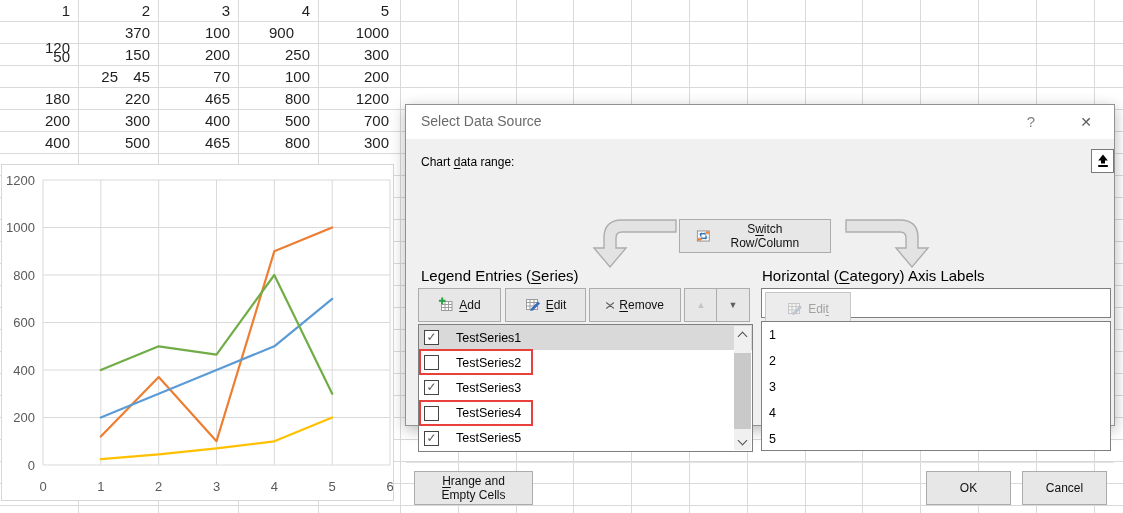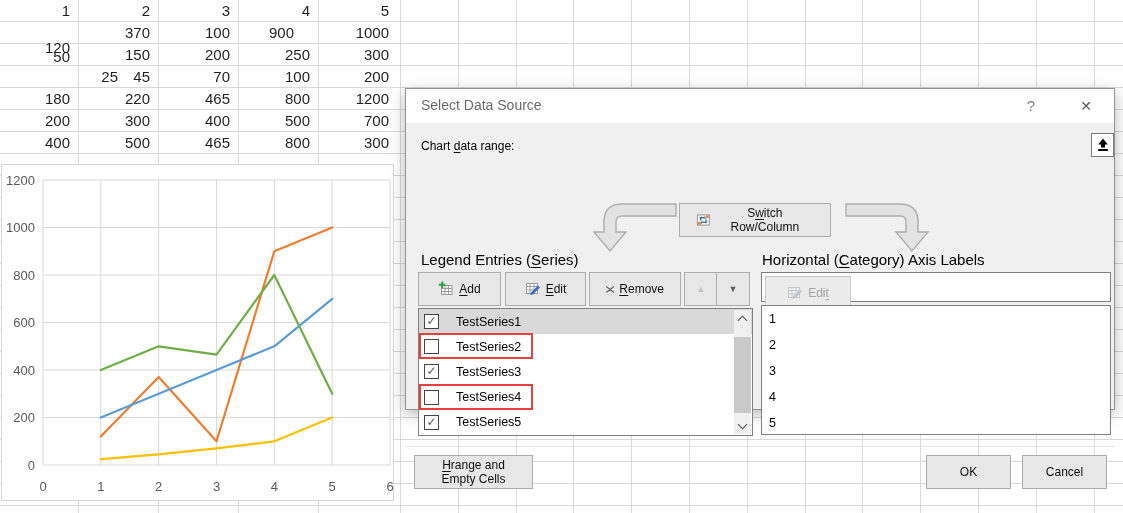--- a/index.html
+++ b/index.html
@@ -14,21 +14,21 @@
     background:repeating-linear-gradient(90deg,#d9d9d9 0 1px,transparent 1px 57.8px);}
   #cells{position:absolute;left:0;top:0;}
   .cell{position:absolute;height:22px;line-height:21px;text-align:right;padding-right:8px;
         box-sizing:border-box;font-size:15px;color:#1f1f1f;}
   
   #chartbox{position:absolute;left:1px;top:164px;width:393px;height:337px;background:#fff;
             border:1px solid #d7d7d7;box-sizing:border-box;}
   #chart-svg{position:absolute;left:0;top:0;}
   #chart-svg text{font-family:"Liberation Sans",sans-serif;}
   
-  #dialog{position:absolute;left:405px;top:88px;width:710px;height:322px;background:#f0f0f0;
+  #dialog{position:absolute;left:405px;top:104px;width:710px;height:322px;background:#f0f0f0;
           border:1px solid #929292;box-sizing:border-box;box-shadow:0 4px 14px rgba(0,0,0,.28);
           font-size:12px;color:#000;}
   .titlebar{position:absolute;left:0;top:0;width:100%;height:34px;background:#fff;}
   .title{position:absolute;left:15px;top:8px;font-size:14px;color:#6a6a6a;}
   .helpbtn{position:absolute;left:610px;top:5px;width:30px;height:24px;text-align:center;
            font-size:15px;color:#828282;line-height:24px;}
   .closebtn{position:absolute;left:665px;top:5px;width:30px;height:24px;text-align:center;
            font-size:14px;color:#5c5c5c;line-height:24px;}
   .u{text-decoration:underline;text-underline-offset:2px;}
   .rangelabel{position:absolute;left:15px;top:50px;font-size:12px;}

